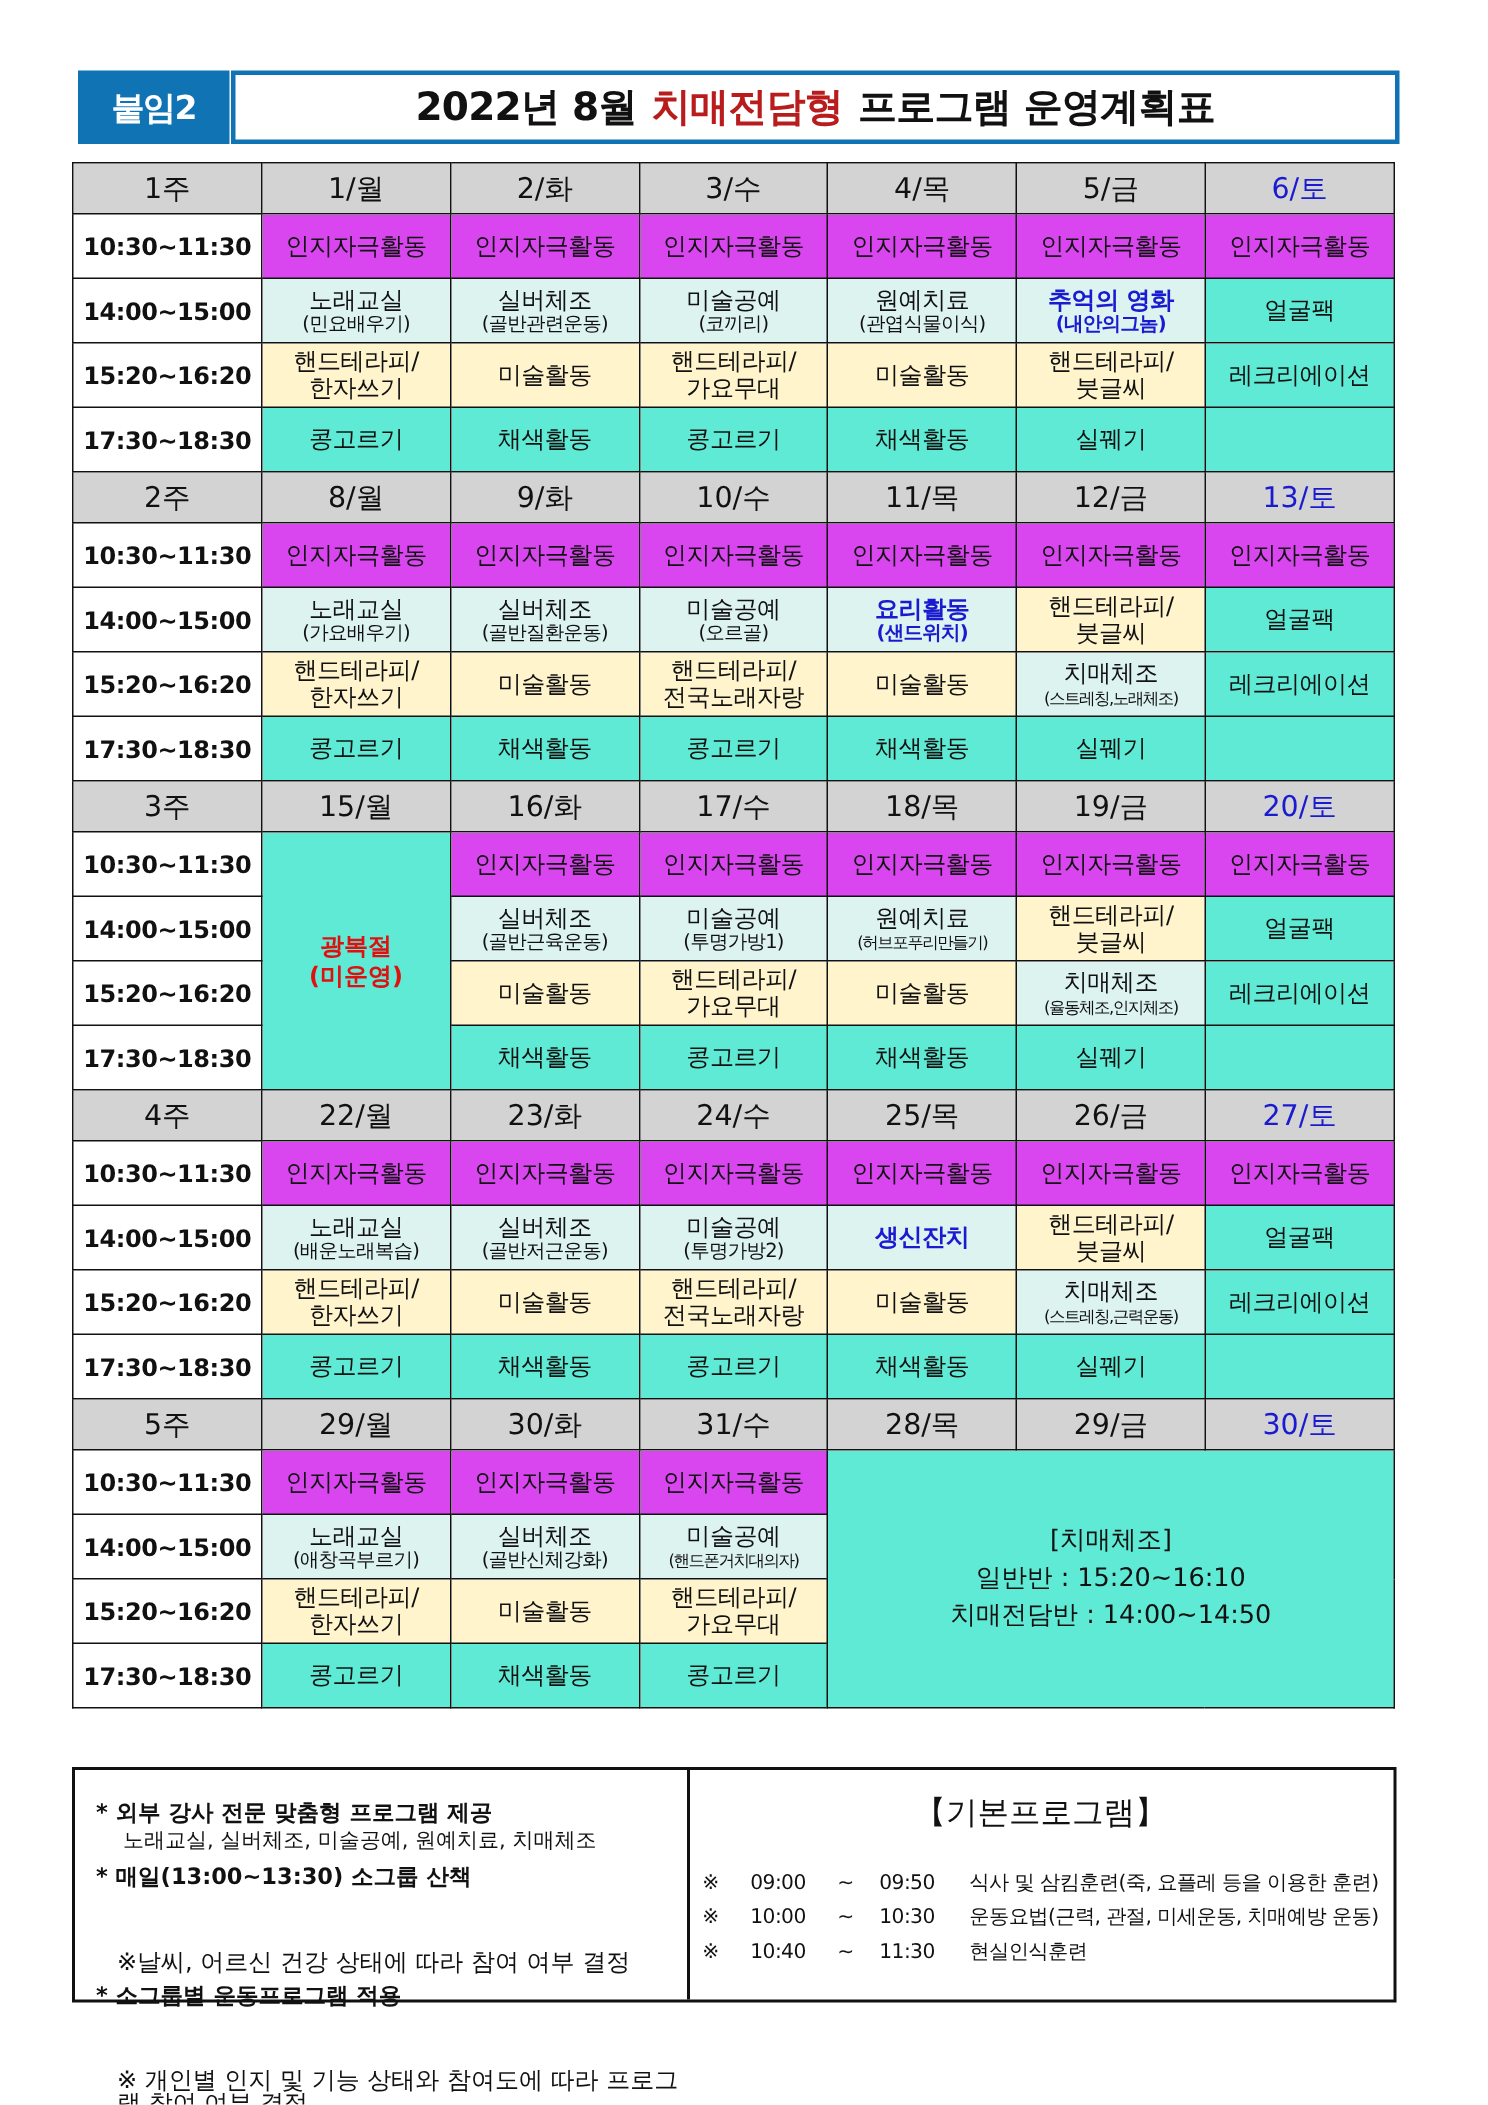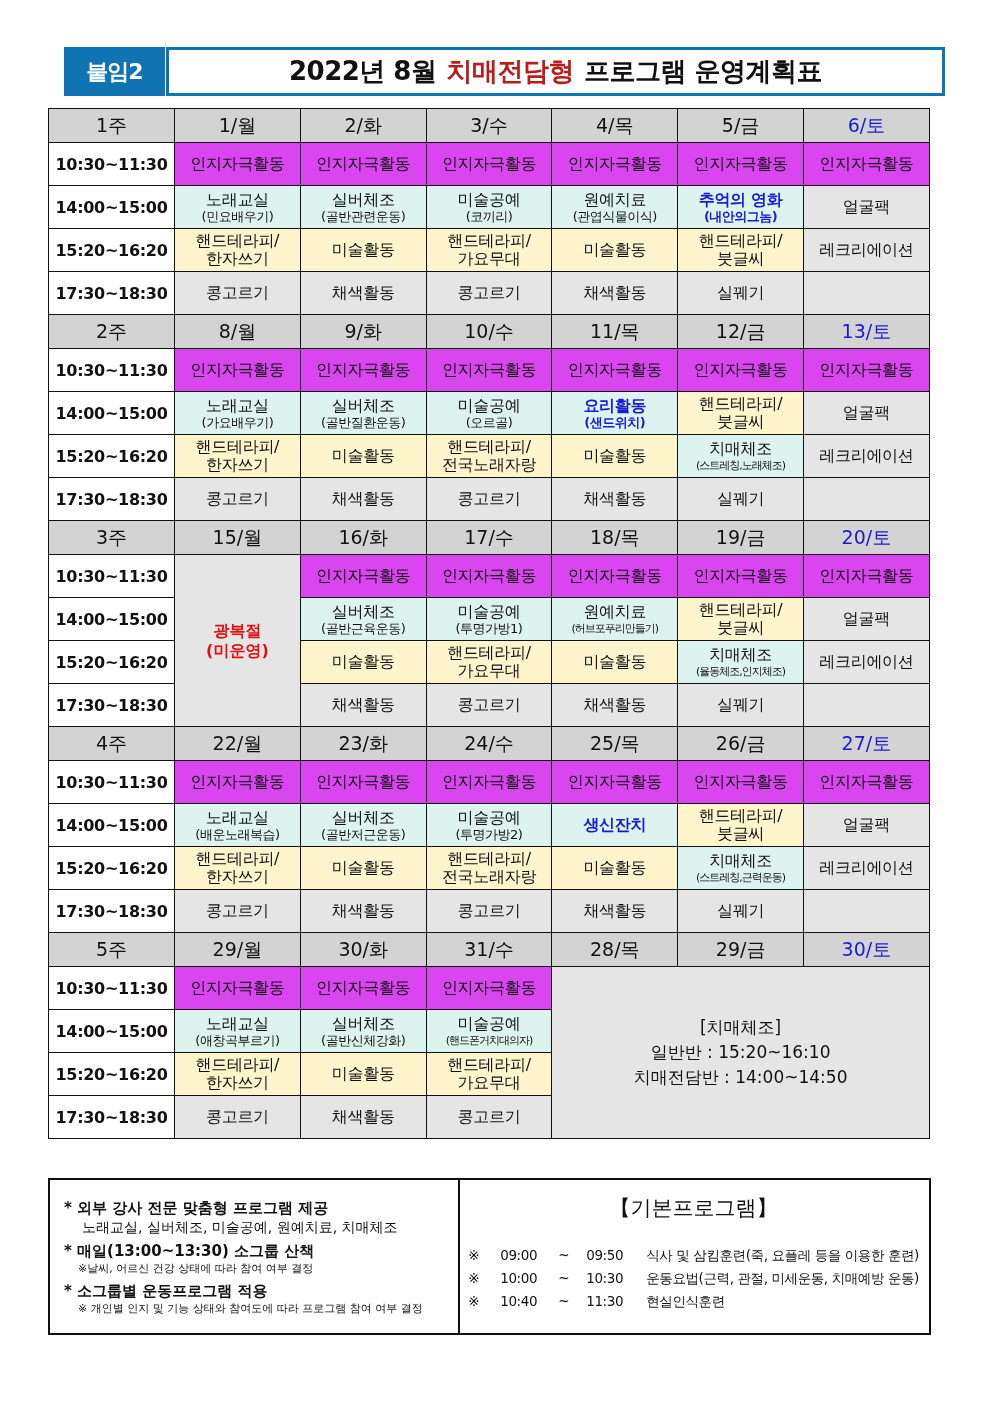--- a/index.html
+++ b/index.html
@@ -1,46 +1,46 @@
 <!DOCTYPE html>
 <html><head>
 <meta charset="utf-8">
 <style>
   html, body { margin:0; padding:0; background:#ffffff; }
   body { width:992px; height:1403px; position:relative; font-family:"DejaVu Sans", sans-serif; color:#111; }
-  .banner { position:absolute; left:64px; top:47px; width:850px; height:49px; }
+  .banner { position:absolute; left:52px; top:47px; width:850px; height:49px; }
   .badge { position:absolute; left:0; top:0; width:101px; height:49px; background:#0f73b4; color:#fff;
            font-weight:bold; font-size:22px; display:flex; align-items:center; justify-content:center; letter-spacing:-1px; }
   .title-box { position:absolute; left:102px; top:0; width:773px; height:43px; border:3px solid #0f73b4; background:#fff;
                display:flex; align-items:center; justify-content:center; font-weight:bold; font-size:26px; letter-spacing:-0.5px; }
   .title-box .accent { color:#b91c1c; margin:0 10px; }
 
   table.sched { position:absolute; left:48px; top:108px; width:881px; border-collapse:collapse; table-layout:fixed; }
   table.sched td { border:1.5px solid #111; text-align:center; vertical-align:middle; padding:0; overflow:hidden; }
   col.c0 { width:126px; } col.cd { width:125.8px; }
   tr.hdr td { background:#d3d3d3; height:33px; font-size:19px; }
   tr.hdr td.sat { color:#1a1ad0; }
   tr.r td { height:42px; }
   td.time { font-weight:bold; font-size:16px; background:#fff; letter-spacing:-0.3px; }
   td.orange { background:#d946ef; }
   td.cyan { background:#dcf3ef; }
   td.yellow { background:#fff4cc; }
-  td.white { background:#e5e5e5; }
+  td.white { background:#5eead4; }
   .main { font-size:16px; line-height:18px; display:block; letter-spacing:-0.3px; }
   .sub { font-size:13px; line-height:15px; display:block; letter-spacing:-0.5px; }
   .sub.tiny { font-size:11px; letter-spacing:-1px; }
   .blue { color:#1a1ad0; font-weight:bold; }
   .red { color:#e01010; font-weight:bold; font-size:16px; line-height:20px; }
   .note-cell { font-size:17px; line-height:25px; }
 
   .footer { position:absolute; left:48px; top:1178px; width:879px; height:153px; border:2px solid #111; display:flex; }
   .foot-left { width:438px; border-right:2px solid #111; padding:19px 0 0 14px; box-sizing:border-box; font-size:14px; }
   .foot-left .h { font-weight:bold; font-size:15px; line-height:19px; }
   .foot-left .t { font-size:14px; line-height:18px; padding-left:18px; }
-  .foot-left .s { font-size:11px; line-height:15px; padding-left:14px; }
+  .foot-left .s { font-size:16px; line-height:15px; padding-left:14px;margin-top:39px; }
   .foot-left .blk { margin-bottom:6px; }
   .foot-right { flex:1; padding:14px 10px 0 8px; box-sizing:border-box; }
   .foot-right .bt { text-align:center; font-size:21px; margin-bottom:22px; }
   .bp-row { display:flex; font-size:13.5px; line-height:23px; letter-spacing:-0.4px; white-space:nowrap; }
   .bp-row .m { width:32px; } .bp-row .a { width:58px; } .bp-row .tl { width:28px; } .bp-row .b { width:60px; }
 </style>
 </head>
 <body>
 
 <div class="banner">

